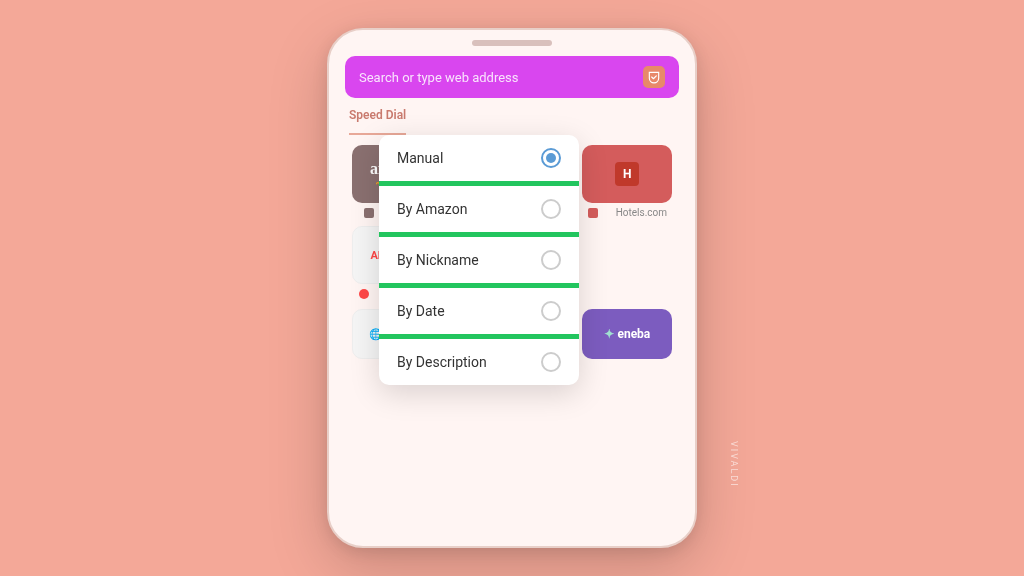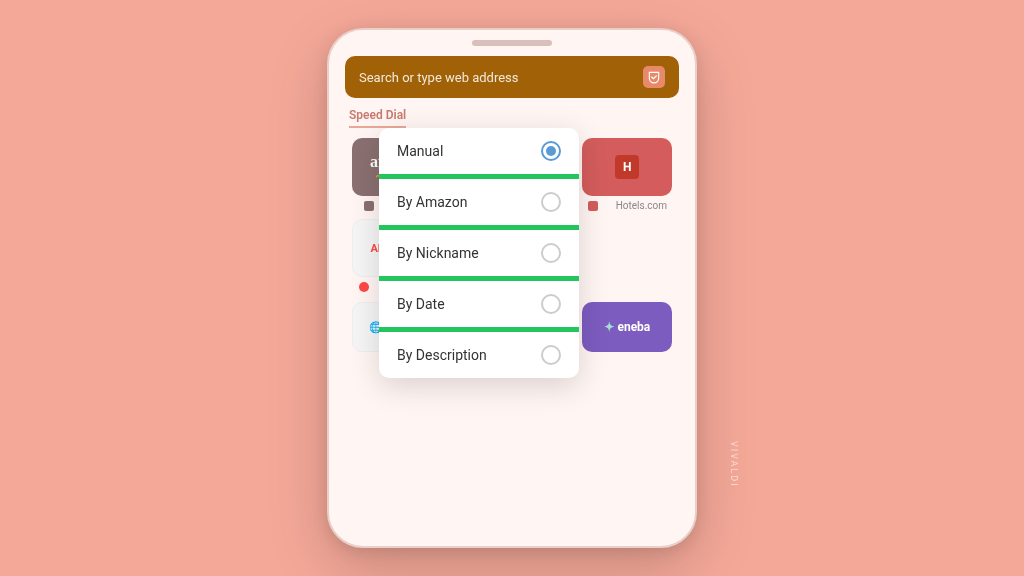--- a/index.html
+++ b/index.html
@@ -34,21 +34,21 @@
     .phone-notch {
       width: 80px;
       height: 6px;
       background: #d9c0bc;
       border-radius: 3px;
       margin: 10px auto 0;
     }
 
     .address-bar {
       margin: 10px 16px 0;
-      background: #a16207;
+      background: #d946ef;
       border-radius: 10px;
       padding: 10px 14px;
       display: flex;
       align-items: center;
       justify-content: space-between;
     }
 
     .address-bar-text {
       color: #fff;
       font-size: 13px;
@@ -66,21 +66,21 @@
       color: white;
       font-size: 11px;
       font-weight: bold;
     }
 
     .speed-dial-tab {
       margin: 10px 16px 0;
       font-size: 12px;
       color: #c97a6e;
       font-weight: 600;
-      padding-bottom: 4px;
+      padding-bottom: 11px;
       border-bottom: 2px solid #e8a898;
       display: inline-block;
       margin-left: 20px;
     }
 
     .speed-dial-grid {
       display: grid;
       grid-template-columns: repeat(3, 1fr);
       gap: 8px;
       padding: 10px 14px;

